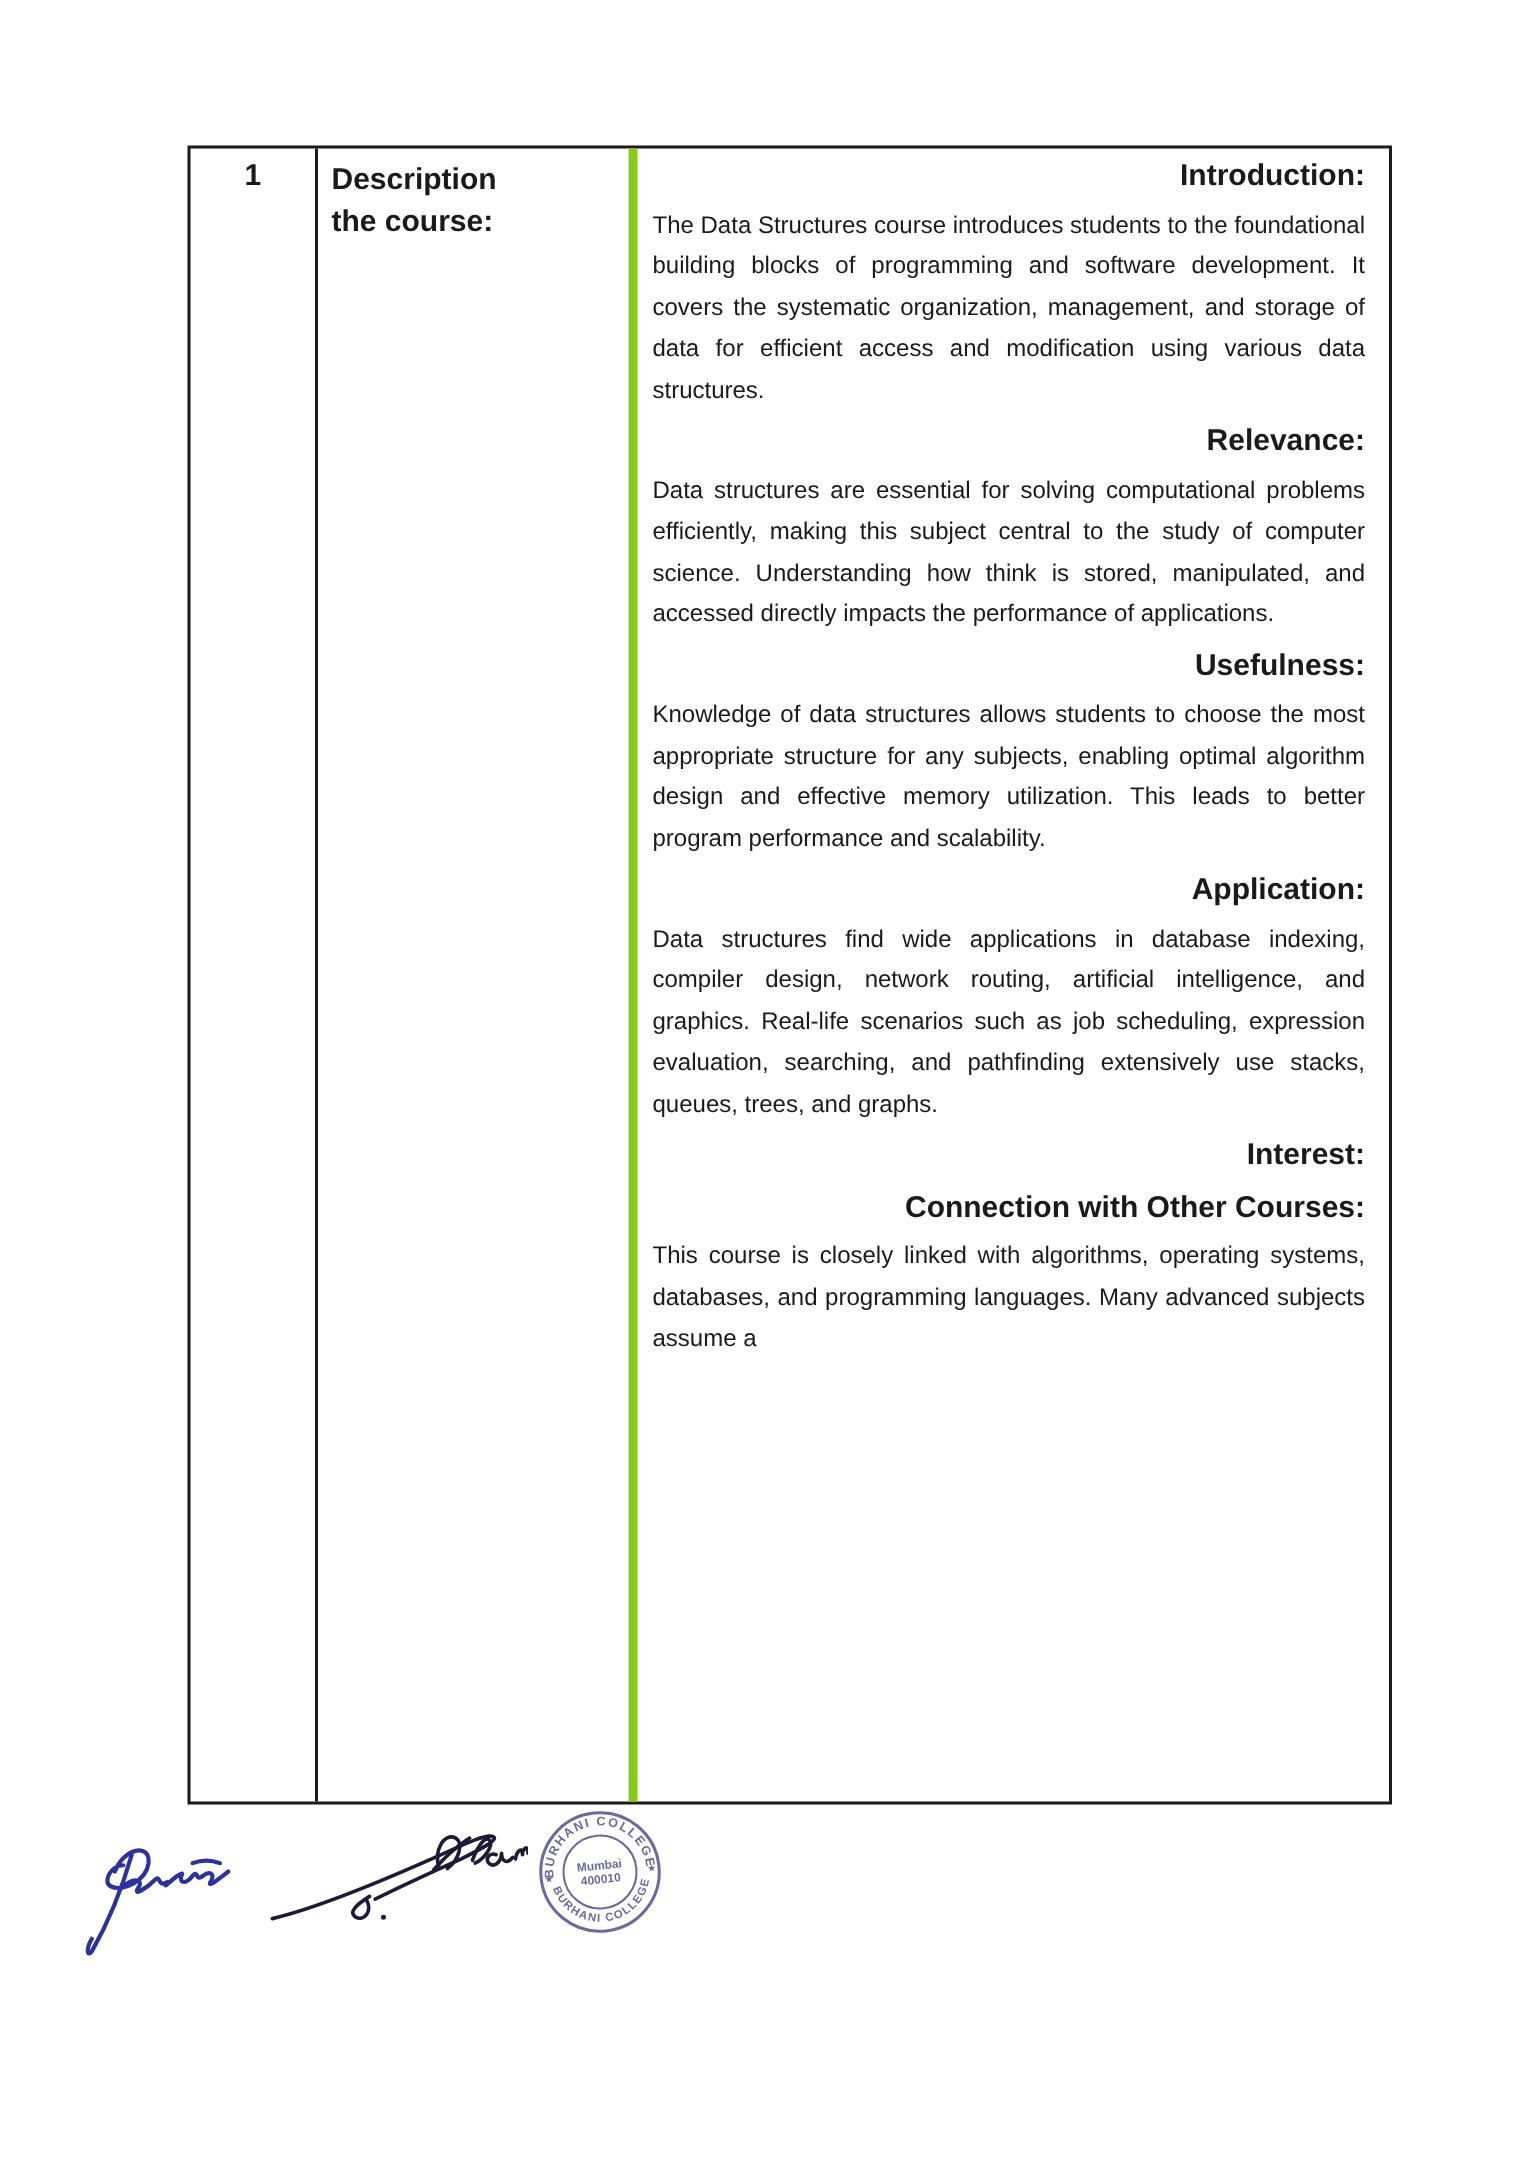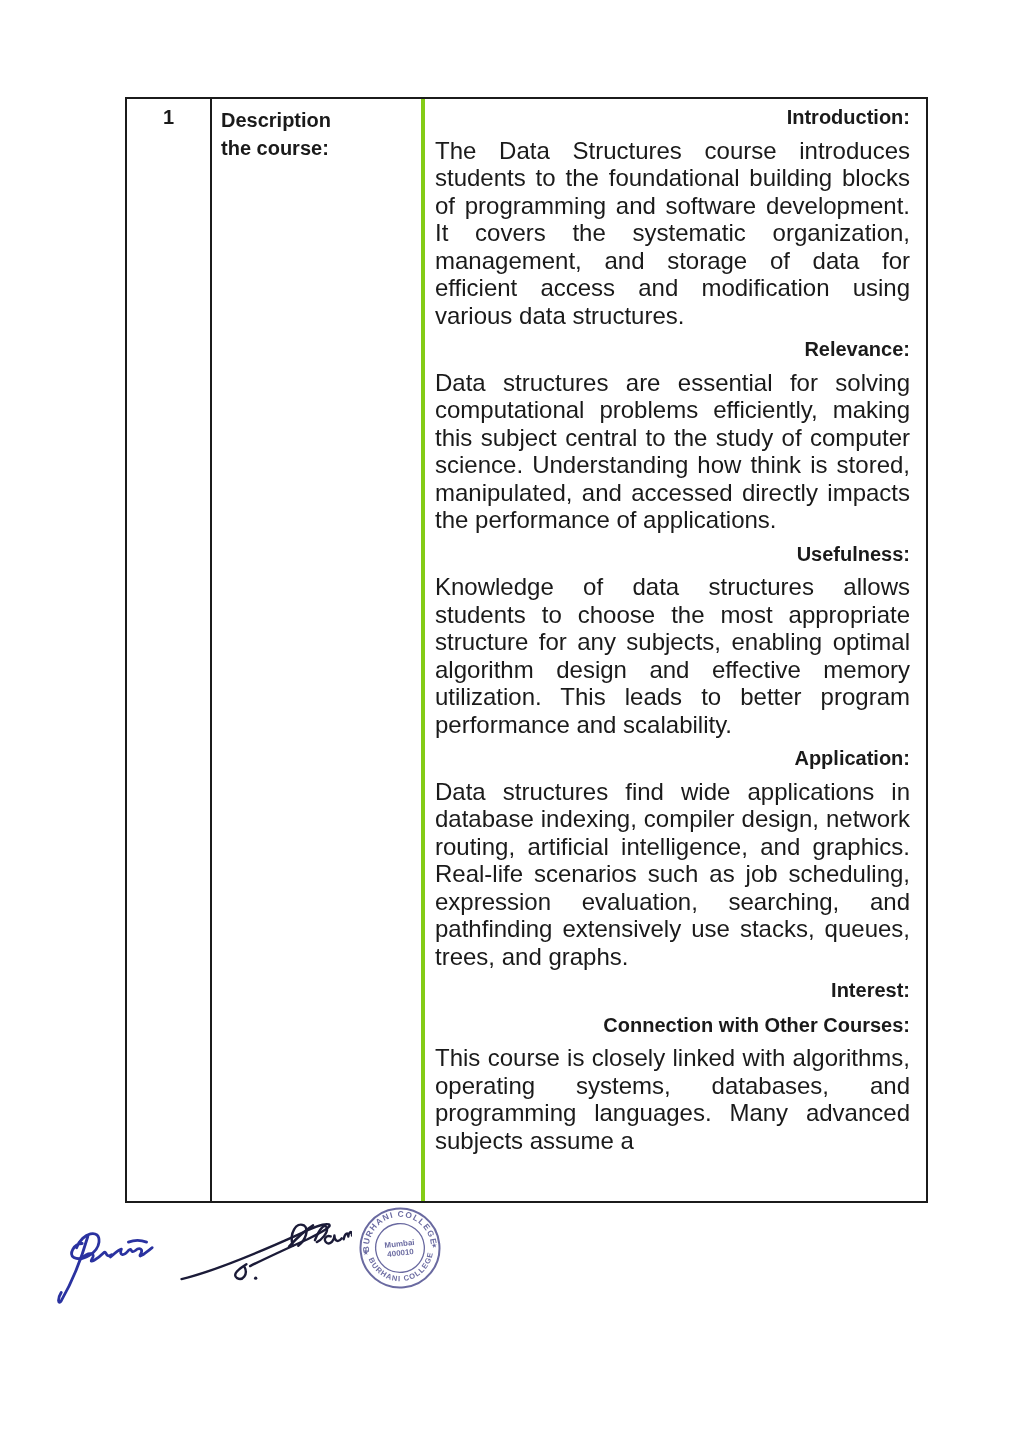--- a/index.html
+++ b/index.html
@@ -23,42 +23,42 @@
     width: 85px;
     border-right: 2px solid #1b1b1b;
     padding-top: 7px;
     text-align: center;
     font-weight: bold;
     font-size: 20px;
     flex: 0 0 auto;
   }
   .col-label {
     width: 213px;
-    border-right: 4px solid #84cc16;
+    border-right: 6px solid #84cc16;
     padding: 7px 8px 0 9px;
     font-weight: bold;
     font-size: 20px;
     line-height: 28px;
     flex: 0 0 auto;
   }
   .col-content {
     flex: 1 1 auto;
     padding: 5px 16px 0 10px;
     overflow: hidden;
   }
   .sec-h {
     font-weight: bold;
     font-size: 20px;
     line-height: 27.5px;
     margin: 7px 0 5px 0;
     text-align: right;
   }
   .sec:first-child .sec-h { margin-top: 0; }
   .sec-b {
-    font-size: 24px;
+    font-size: 16px;
     line-height: 27.5px;
     text-align: justify;
     margin: 0 0 2px 0;
   }
   .sig-area { position: absolute; left: 0; top: 1200px; width: 1024px; height: 160px; }
   .sig-left  { position: absolute; left: 50px;  top: 22px; }
   .sig-right { position: absolute; left: 176px; top: 16px; }
   .stamp {
     position: absolute; left: 358px; top: 6px;
     width: 84px; height: 84px;

